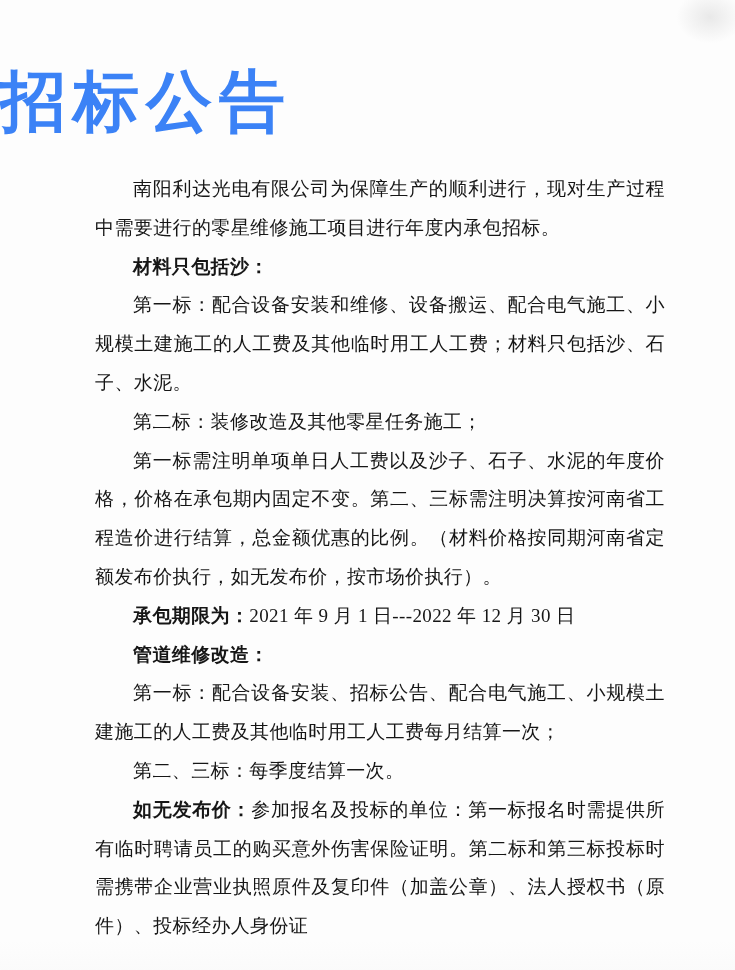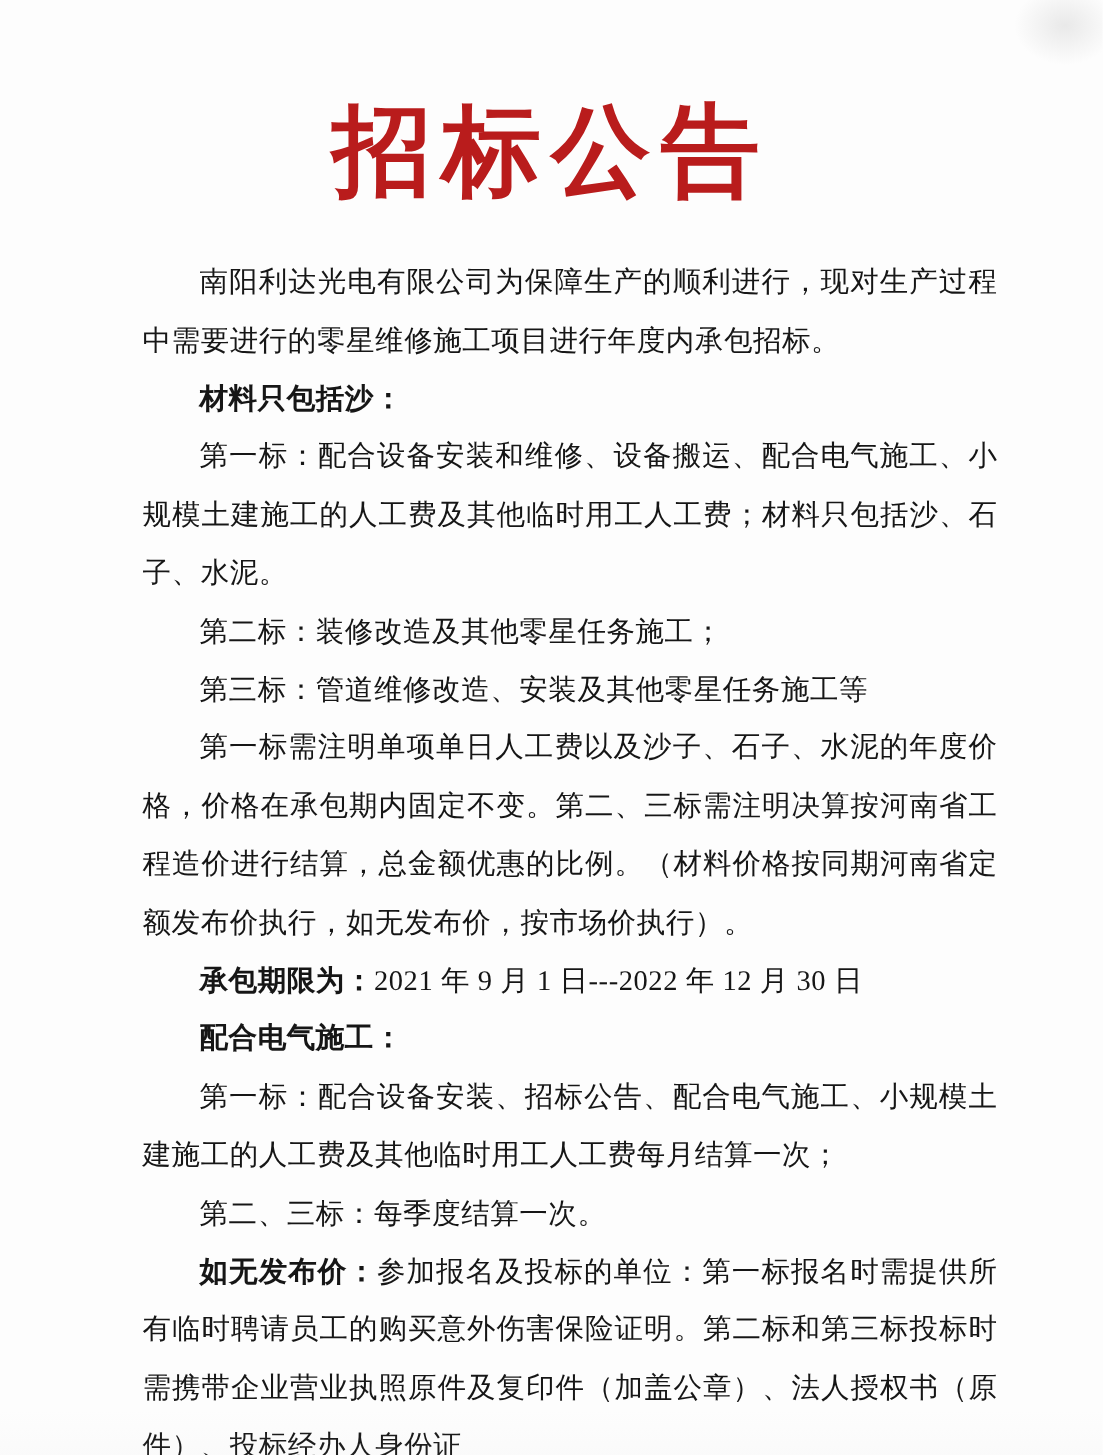--- a/index.html
+++ b/index.html
@@ -37,26 +37,26 @@
   .page {
     position: relative;
     width: 100%;
     height: 100%;
     box-sizing: border-box;
   }
   .doc-title {
     margin: 0;
     padding-top: 52px;
     height: 104px;
-    text-align: center;
+    text-align: left;
     font-size: 66px;
     font-weight: bold;
     letter-spacing: 7px;
     line-height: 100px;
-    color: #b91c1c;
+    color: #3b82f6;
   }
   .doc-body {
     margin-top: 14px;
     padding: 0 70px 0 95px;
     font-size: 19px;
     line-height: 38.8px;
     text-align: justify;
     letter-spacing: 0.02em;
     color: #161616;
   }
@@ -75,22 +75,21 @@
 <body>
 
 <div class="page">
   <div class="scan-shade-top-right"></div>
   <h1 class="doc-title">招标公告</h1>
   <main class="doc-body">
       <p class="para">南阳利达光电有限公司为保障生产的顺利进行，现对生产过程中需要进行的零星维修施工项目进行年度内承包招标。</p>
       <p class="para heading"><span class="lead">材料只包括沙：</span></p>
       <p class="para">第一标：配合设备安装和维修、设备搬运、配合电气施工、小规模土建施工的人工费及其他临时用工人工费；材料只包括沙、石子、水泥。</p>
       <p class="para">第二标：装修改造及其他零星任务施工；</p>
-      <p class="para">第三标：管道维修改造、安装及其他零星任务施工等</p>
       <p class="para">第一标需注明单项单日人工费以及沙子、石子、水泥的年度价格，价格在承包期内固定不变。第二、三标需注明决算按河南省工程造价进行结算，总金额优惠的比例。（材料价格按同期河南省定额发布价执行，如无发布价，按市场价执行）。</p>
       <p class="para"><span class="lead">承包期限为：</span>2021 年 9 月 1 日---2022 年 12 月 30 日</p>
-      <p class="para heading"><span class="lead">配合电气施工：</span></p>
+      <p class="para heading"><span class="lead">管道维修改造：</span></p>
       <p class="para">第一标：配合设备安装、招标公告、配合电气施工、小规模土建施工的人工费及其他临时用工人工费每月结算一次；</p>
       <p class="para">第二、三标：每季度结算一次。</p>
       <p class="para"><span class="lead">如无发布价：</span>参加报名及投标的单位：第一标报名时需提供所有临时聘请员工的购买意外伤害保险证明。第二标和第三标投标时需携带企业营业执照原件及复印件（加盖公章）、法人授权书（原件）、投标经办人身份证</p>
     </main>
   <div class="scan-shade-bottom"></div>
 </div>
 
 </body></html>

